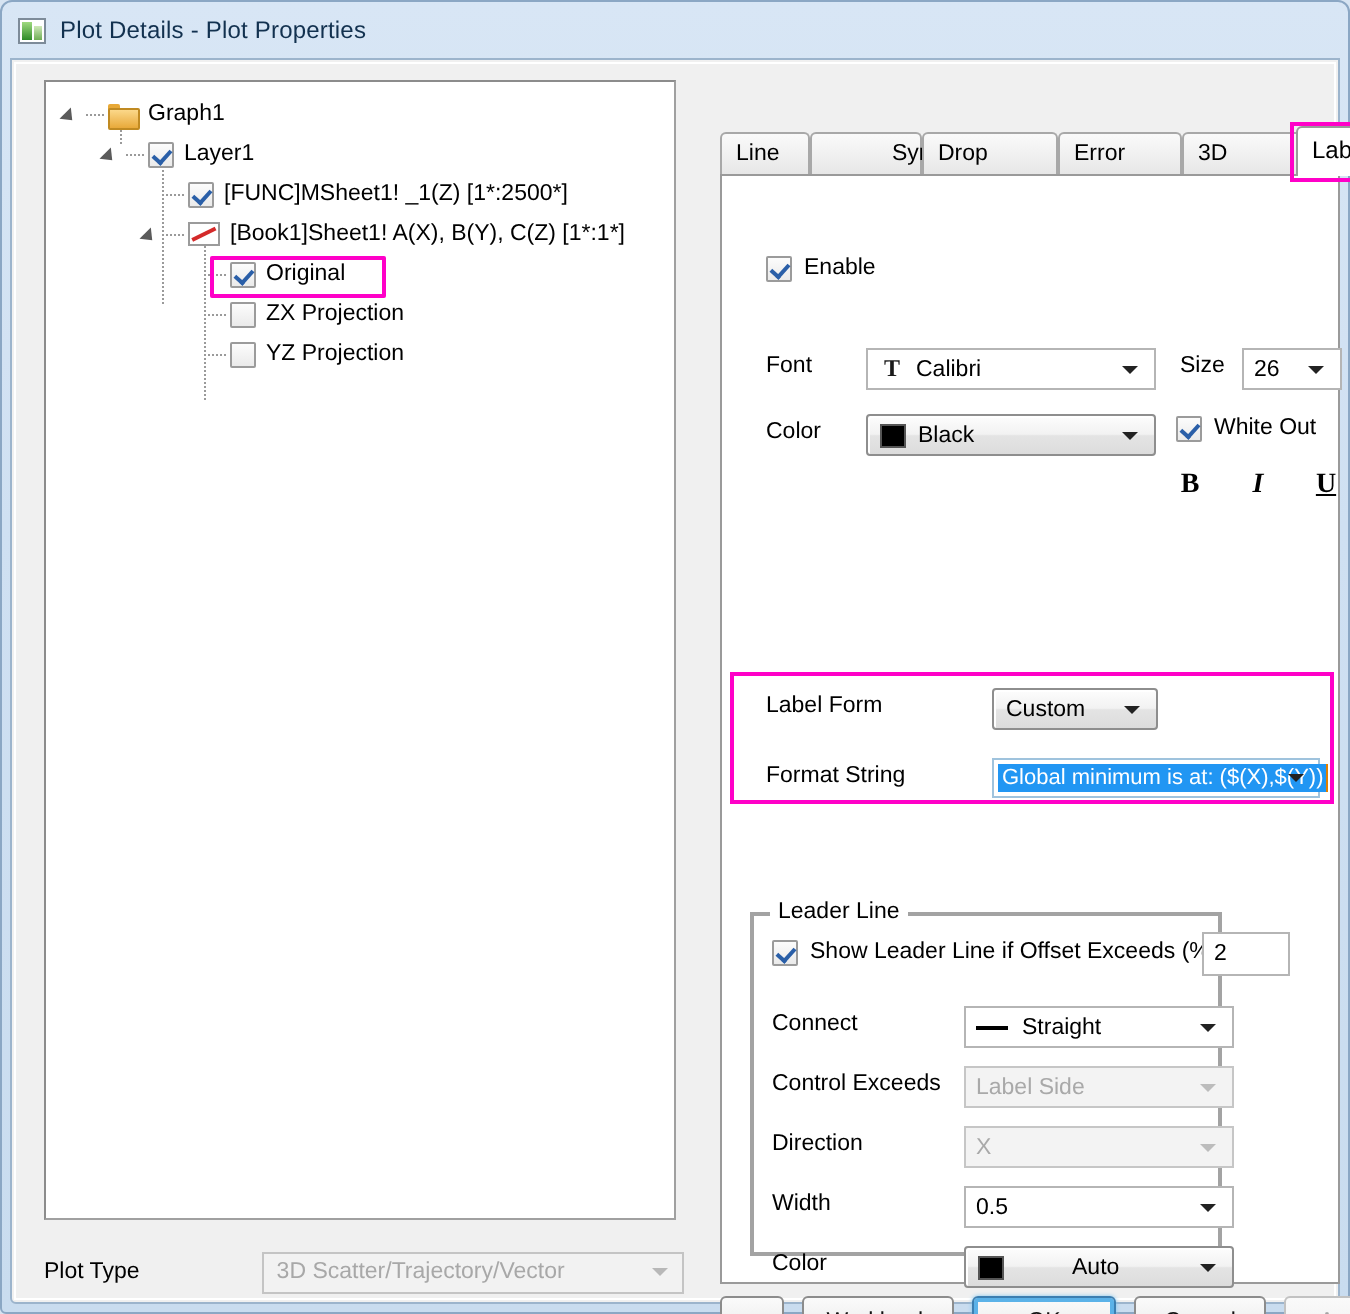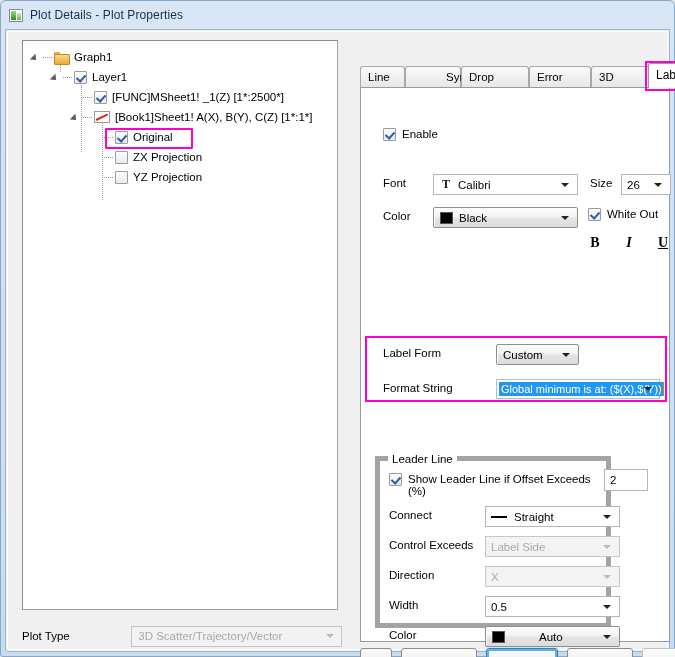--- a/index.html
+++ b/index.html
@@ -230,21 +230,21 @@
   }
   #format-combo .arrow {
     position:absolute; right:7px; top:50%; width:0; height:0;
     border-left:4px solid transparent; border-right:4px solid transparent;
     border-top:4px solid #222; margin-top:-2px;
   }
 
   
   #leader-group {
     position:absolute; left:14px; top:368px; width:236px; height:172px;
-    border:5px solid #a3a3a3;
+    border:2px solid #a3a3a3;
   }
   #leader-title {
     position:absolute; left:8px; top:-8px; background:#fff;
     padding:0 4px; font-size:11.5px;
   }
   #offset-input {
     position:absolute; height:22px; width:44px; background:#fff;
     border:1px solid #b5b5b5; font-size:11.5px; display:flex;
     align-items:center; padding-left:5px;
   }

